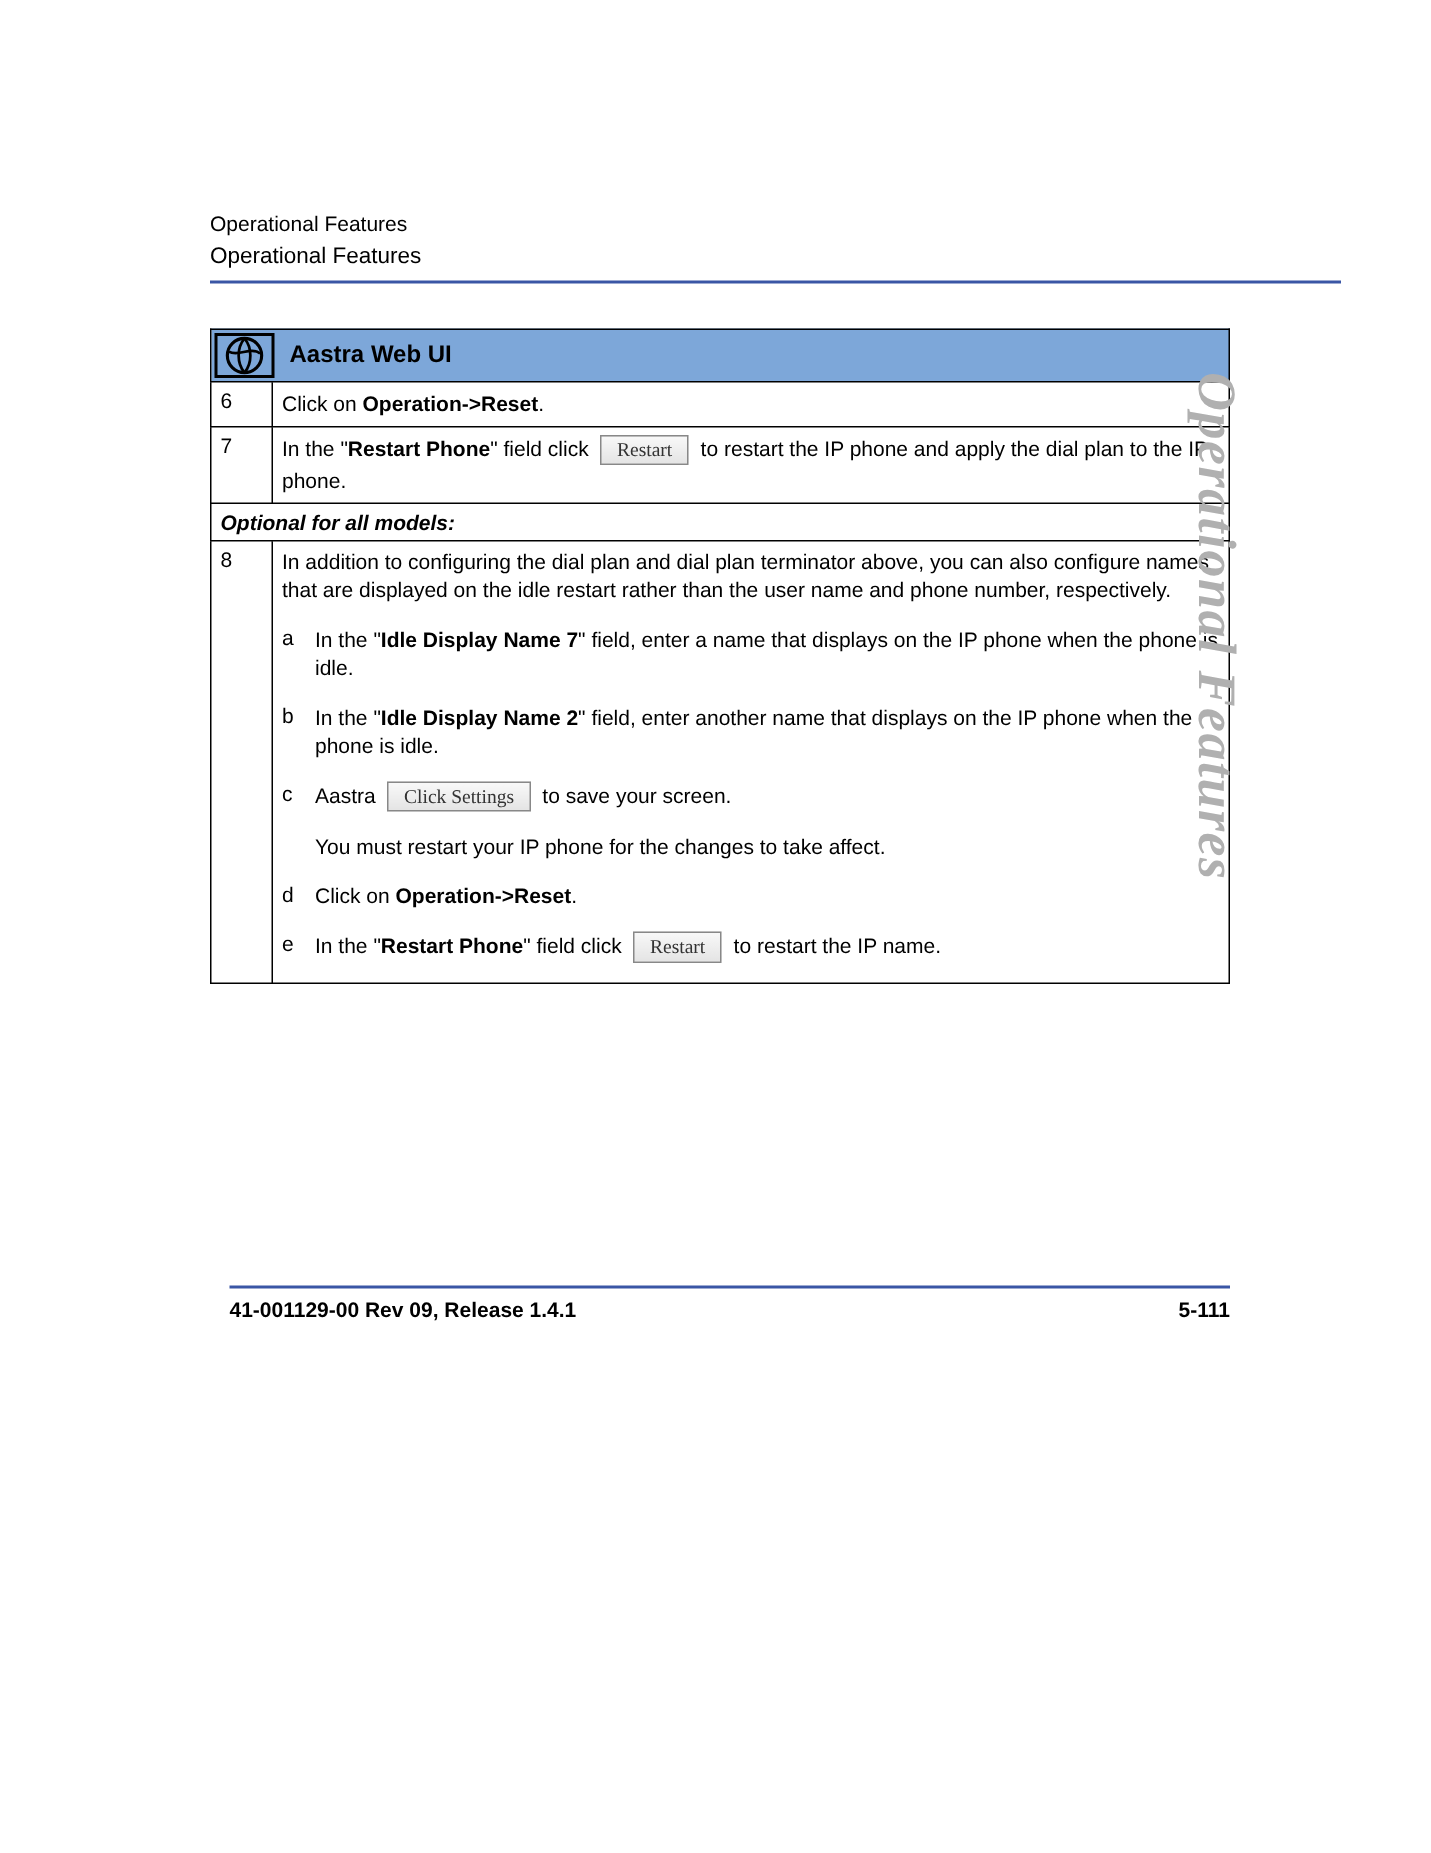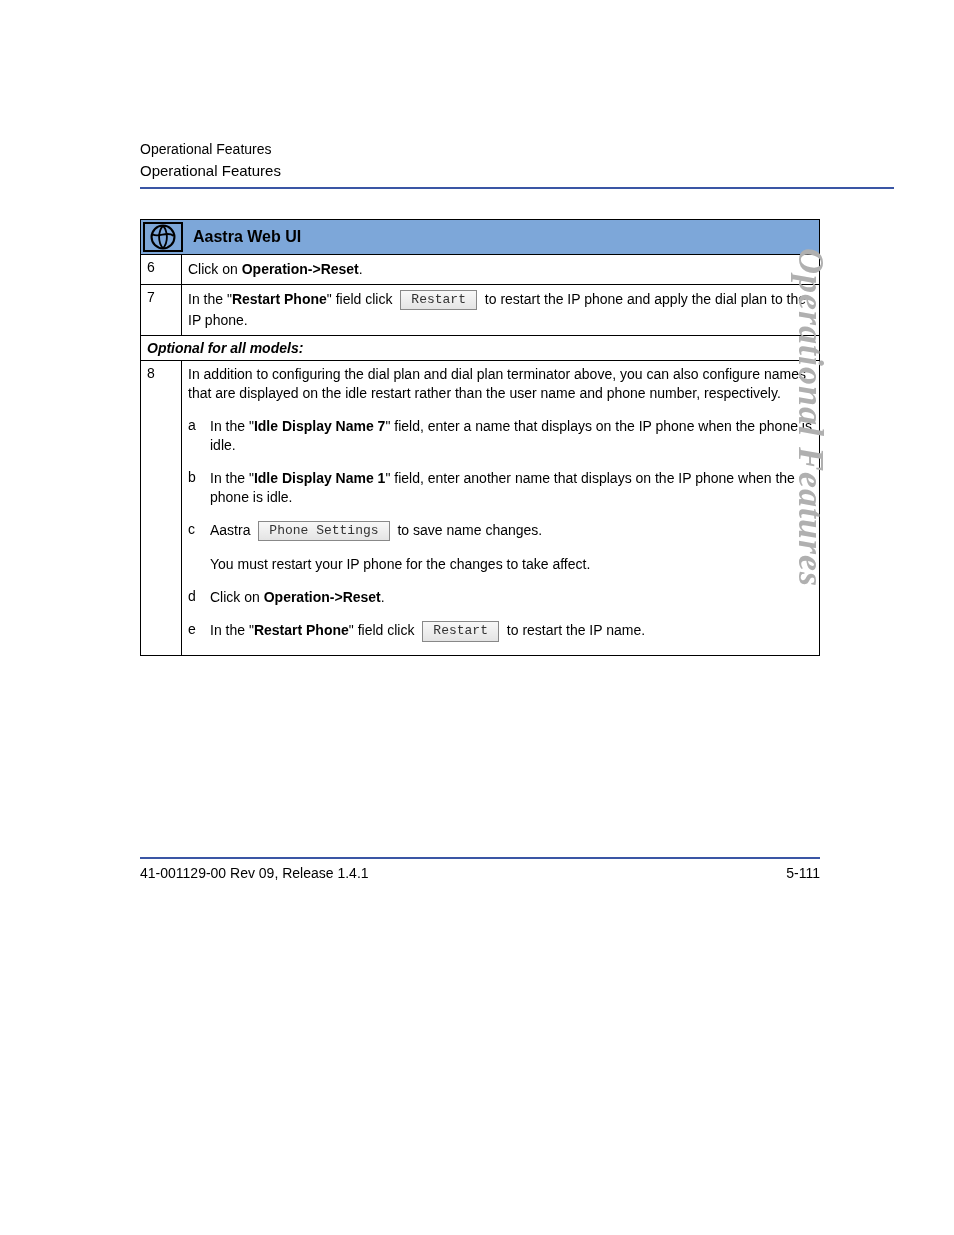--- a/index.html
+++ b/index.html
@@ -109,41 +109,42 @@
     display: table-cell;
     vertical-align: top;
     padding-bottom: 14px;
     line-height: 1.35;
   }
 
   .inline-btn {
     display: inline-block;
     border: 1px solid #888;
     background: linear-gradient(#f8f8f8, #e4e4e4);
-    font-family: Liberation Mono, monospace;
+    font-family: Liberation Serif, serif;
     font-size: 13px;
     padding: 1px 10px 2px 10px;
     margin: 0 4px;
     vertical-align: middle;
     line-height: 1.2;
     color: #333;
   }
 
   .row6-body, .row7-body {
     line-height: 1.5;
   }
   .intro-8 {
     line-height: 1.35;
   }
 
   .footer {
     position: absolute;
-    left: 140px;
+    left: 153px;
     right: 134px;
     bottom: 170px;
+    font-weight: bold;
   }
   .footer-rule {
     border: none;
     border-top: 2px solid #3a56a5;
     margin: 0 0 6px 0;
   }
   .footer-row {
     display: flex;
     justify-content: space-between;
     font-size: 14px;
@@ -210,28 +211,28 @@
           <div class="sub-row">
             <div class="sub-label">a</div>
             <div class="sub-body">
               <span>In the "</span><b>Idle Display Name 7</b><span>" field, enter a name that displays on the IP phone when the phone is idle.</span>
             </div>
           </div>
 
           <div class="sub-row">
             <div class="sub-label">b</div>
             <div class="sub-body">
-              <span>In the "</span><b>Idle Display Name 1</b><span>" field, enter another name that displays on the IP phone when the phone is idle.</span>
+              <span>In the "</span><b>Idle Display Name 2</b><span>" field, enter another name that displays on the IP phone when the phone is idle.</span>
             </div>
           </div>
 
           <div class="sub-row">
             <div class="sub-label">c</div>
             <div class="sub-body">
-              <span>Aastra </span><span class="inline-btn">Phone Settings</span><span> to save name changes.</span>
+              <span>Aastra </span><span class="inline-btn">Click Settings</span><span> to save your screen.</span>
               <div style="height:14px"></div>
               <div>You must restart your IP phone for the changes to take affect.</div>
             </div>
           </div>
 
           <div class="sub-row">
             <div class="sub-label">d</div>
             <div class="sub-body">
               <span>Click on </span><b>Operation-&gt;Reset</b><span>.</span>
             </div>

